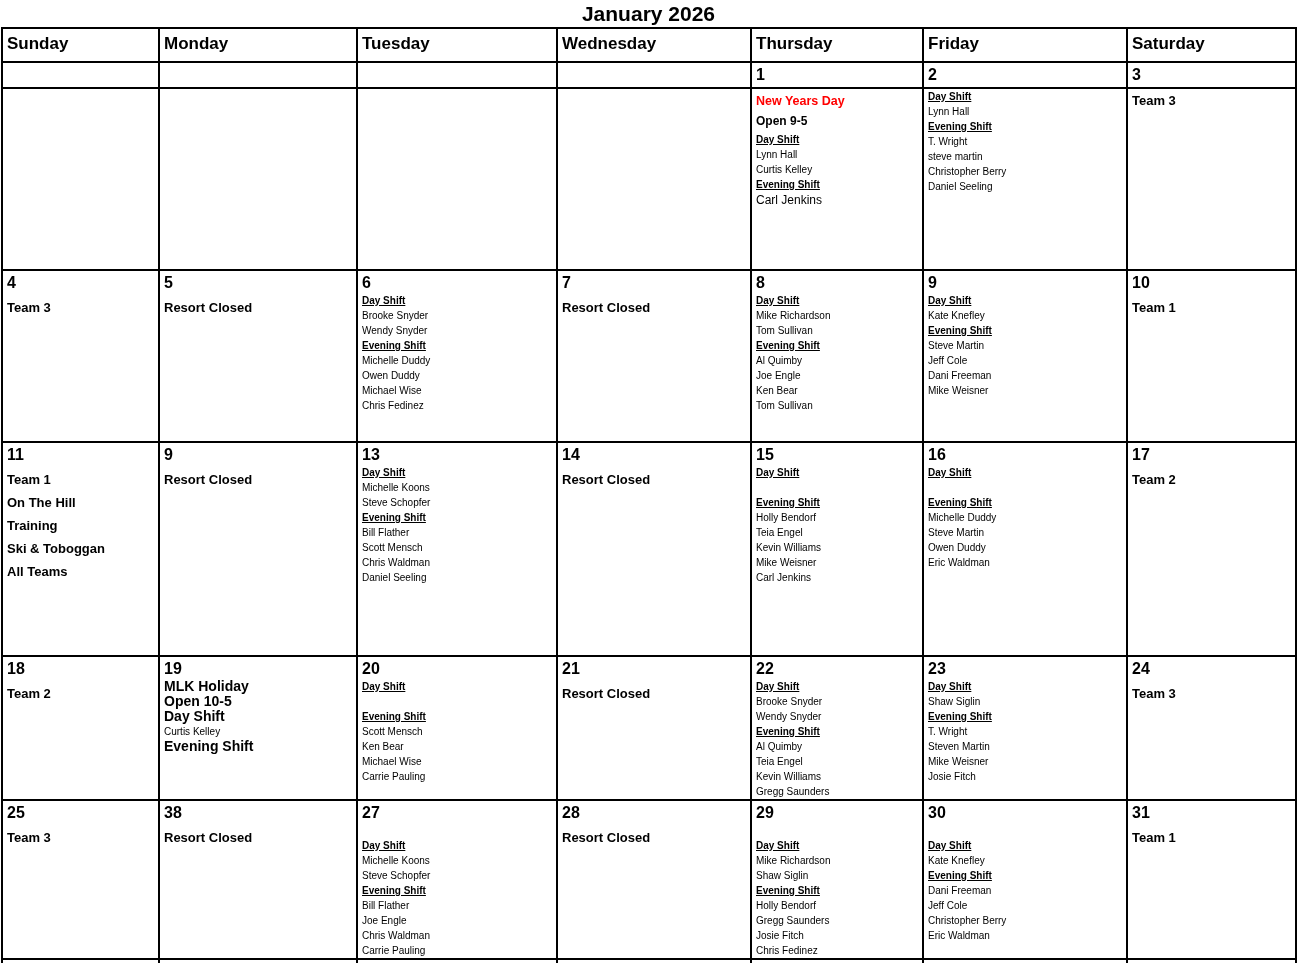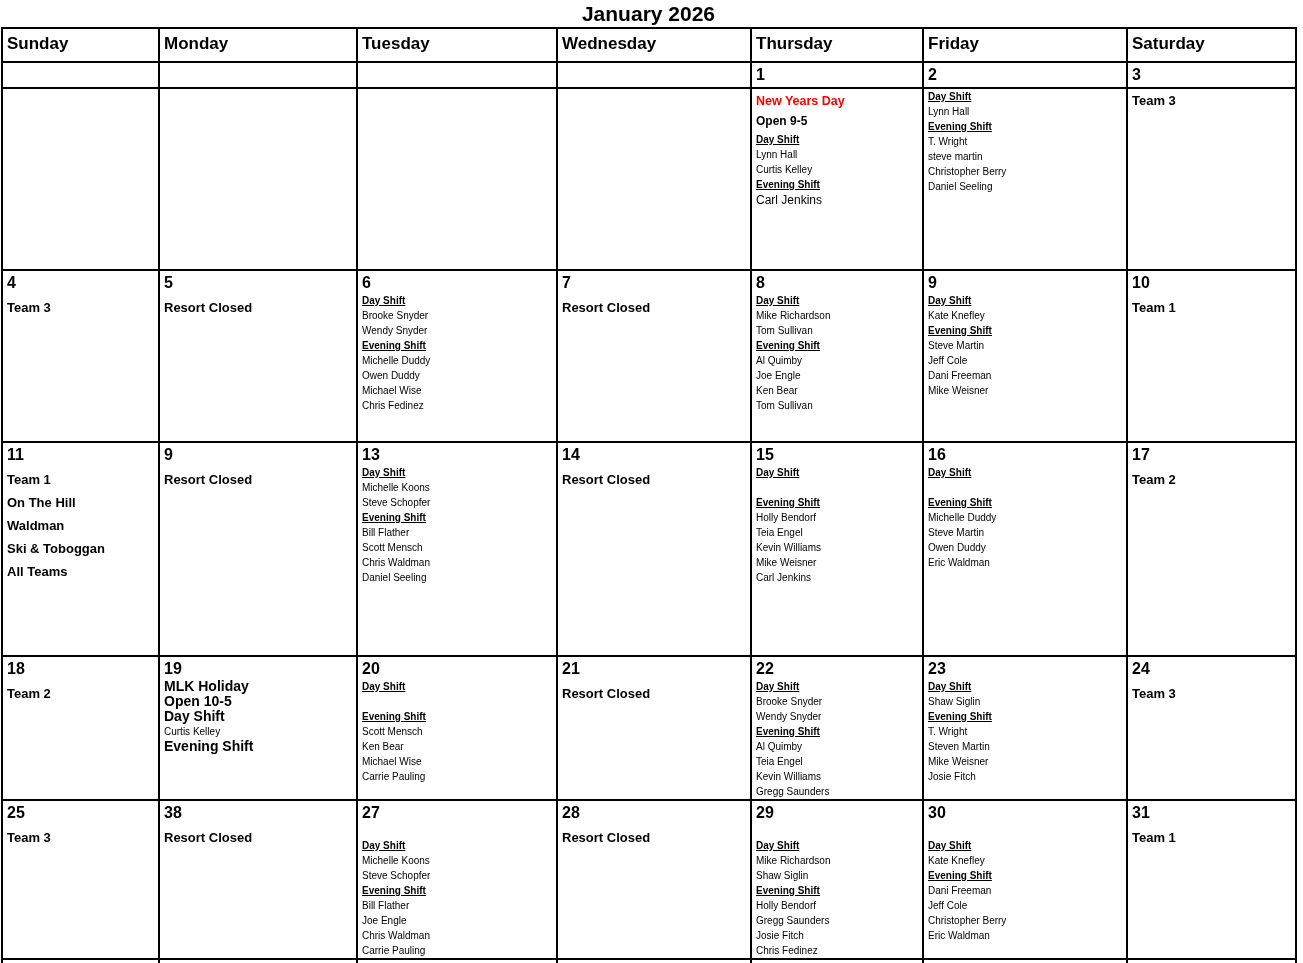--- a/index.html
+++ b/index.html
@@ -140,21 +140,21 @@
         <td class="cell">
           <div class="date-num">10</div>
           <div class="ln l-team">Team 1</div>
         </td>
       </tr>
       <tr style="height: 214px;">
         <td class="cell">
           <div class="date-num">11</div>
           <div class="ln l-team">Team 1</div>
           <div class="ln l-team">On The Hill</div>
-          <div class="ln l-team">Waldman</div>
+          <div class="ln l-team">Training</div>
           <div class="ln l-team">Ski &amp; Toboggan</div>
           <div class="ln l-team">All Teams</div>
         </td>
         <td class="cell">
           <div class="date-num">9</div>
           <div class="ln l-closed">Resort Closed</div>
         </td>
         <td class="cell">
           <div class="date-num">13</div>
           <div class="ln l-shift">Day Shift</div>

